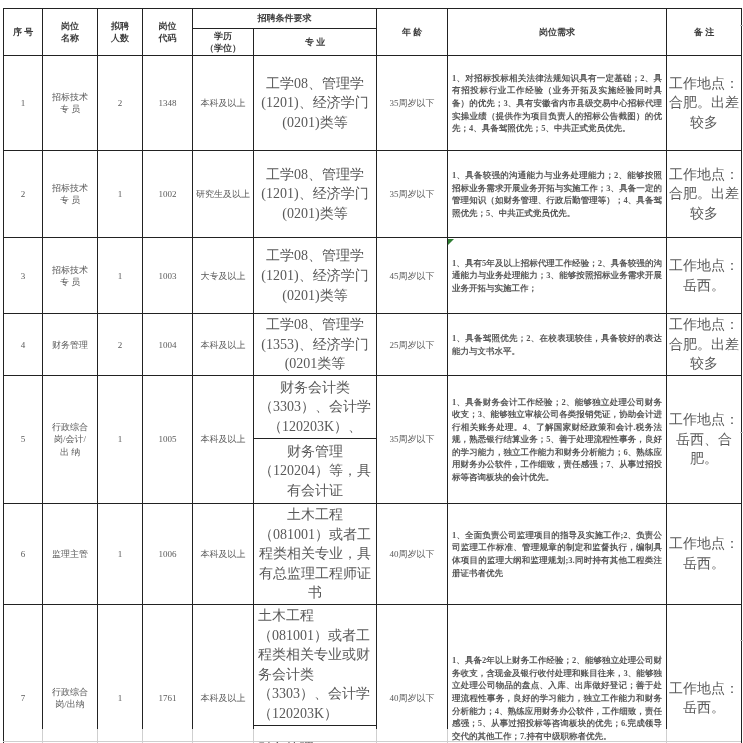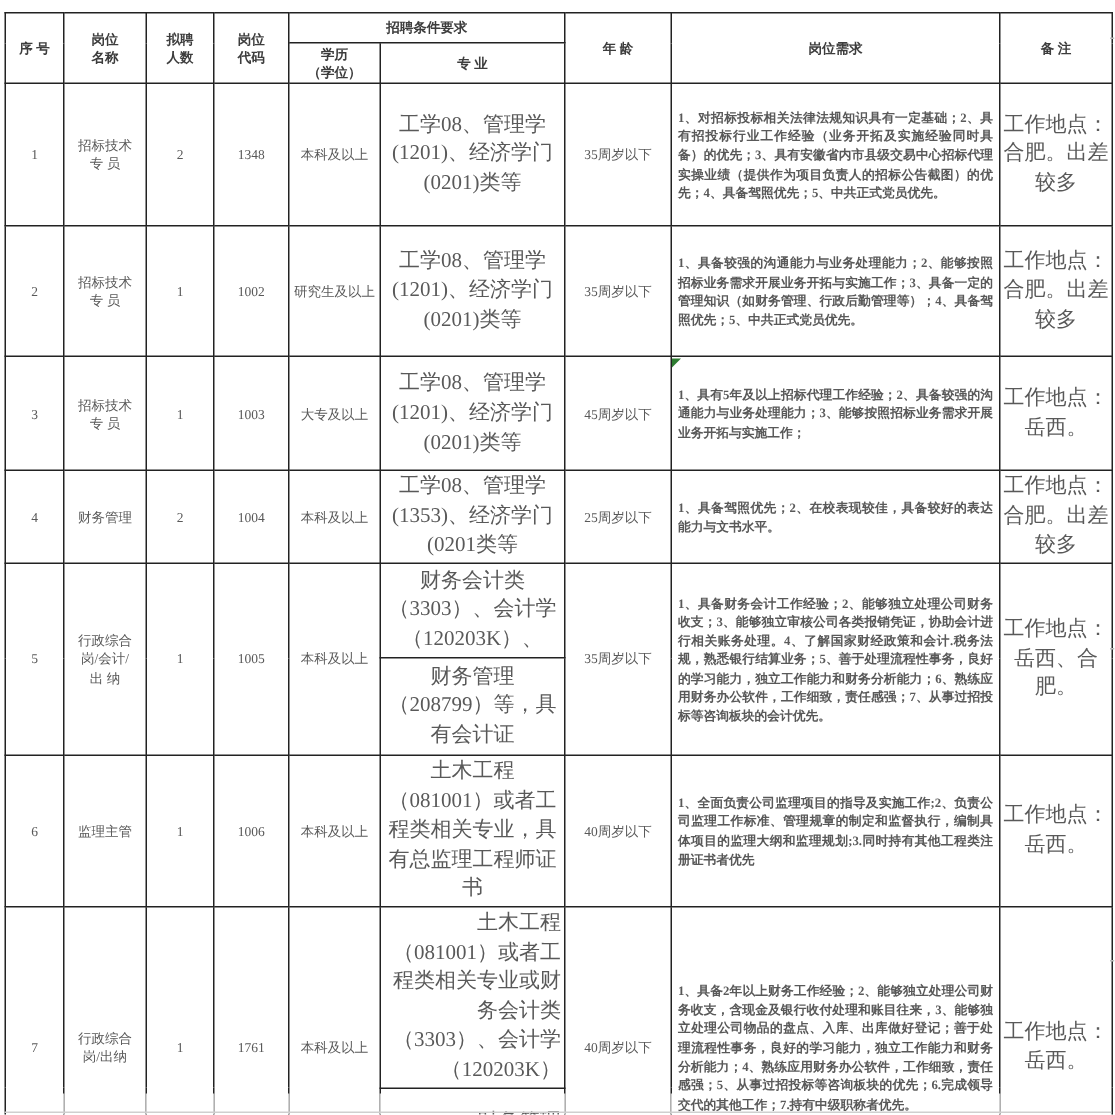--- a/index.html
+++ b/index.html
@@ -18,21 +18,21 @@
     text-align:center; vertical-align:middle;
     font-size:9px; line-height:1.35;
     white-space:pre-line; overflow-wrap:break-word; word-break:break-word;
     overflow:hidden;
   }
   #recruit th { font-weight:bold; color:#3d3d3d; }
   #recruit td.demand {
     text-align:justify; font-size:8.5px; line-height:1.48; padding:2px 4px 2px 4px;font-weight:bold;
   }
   #recruit td.smalltxt { font-size:14px; line-height:1.4; }
-  #recruit td.left { text-align:right; padding-left:4px;margin-left:44px; }
+  #recruit td.left { text-align:left; padding-left:4px;margin-left:44px; }
   .green-corner {
     position:absolute; left:448px; top:239px; width:0; height:0;
     border-top:6px solid #2e7d32; border-right:6px solid transparent;
   }
   .faint-v { position:absolute; width:1px; top:729px; height:14px; background:#cfcfcf; }
   .faint-h { position:absolute; left:3px; width:738px; height:1px; top:741px; background:#cfcfcf; }
   .pb-dash { position:absolute; width:3px; height:1px; background:#bdbdbd; left:740px; }
 </style>
 </head>
 <body>
@@ -128,21 +128,21 @@
 出 纳</td>
     <td rowspan="2">1</td>
     <td rowspan="2">1005</td>
     <td rowspan="2">本科及以上</td>
     <td class="smalltxt">财务会计类（3303）、会计学（120203K）、</td>
     <td rowspan="2">35周岁以下</td>
     <td rowspan="2" class="demand">1、具备财务会计工作经验；2、能够独立处理公司财务收支；3、能够独立审核公司各类报销凭证，协助会计进行相关账务处理。4、了解国家财经政策和会计.税务法规，熟悉银行结算业务；5、善于处理流程性事务，良好的学习能力，独立工作能力和财务分析能力；6、熟练应用财务办公软件，工作细致，责任感强；7、从事过招投标等咨询板块的会计优先。</td>
     <td rowspan="2" class="smalltxt">工作地点：岳西、合肥。</td>
   </tr>
   <tr style="height:65px">
-    <td class="smalltxt">财务管理（208799）等，具有会计证</td>
+    <td class="smalltxt">财务管理（120204）等，具有会计证</td>
   </tr>
 
   <tr style="height:71px">
     <td>6</td>
     <td>监理主管</td>
     <td>1</td>
     <td>1006</td>
     <td>本科及以上</td>
     <td class="smalltxt">土木工程（081001）或者工程类相关专业，具有总监理工程师证书</td>
     <td>40周岁以下</td>

